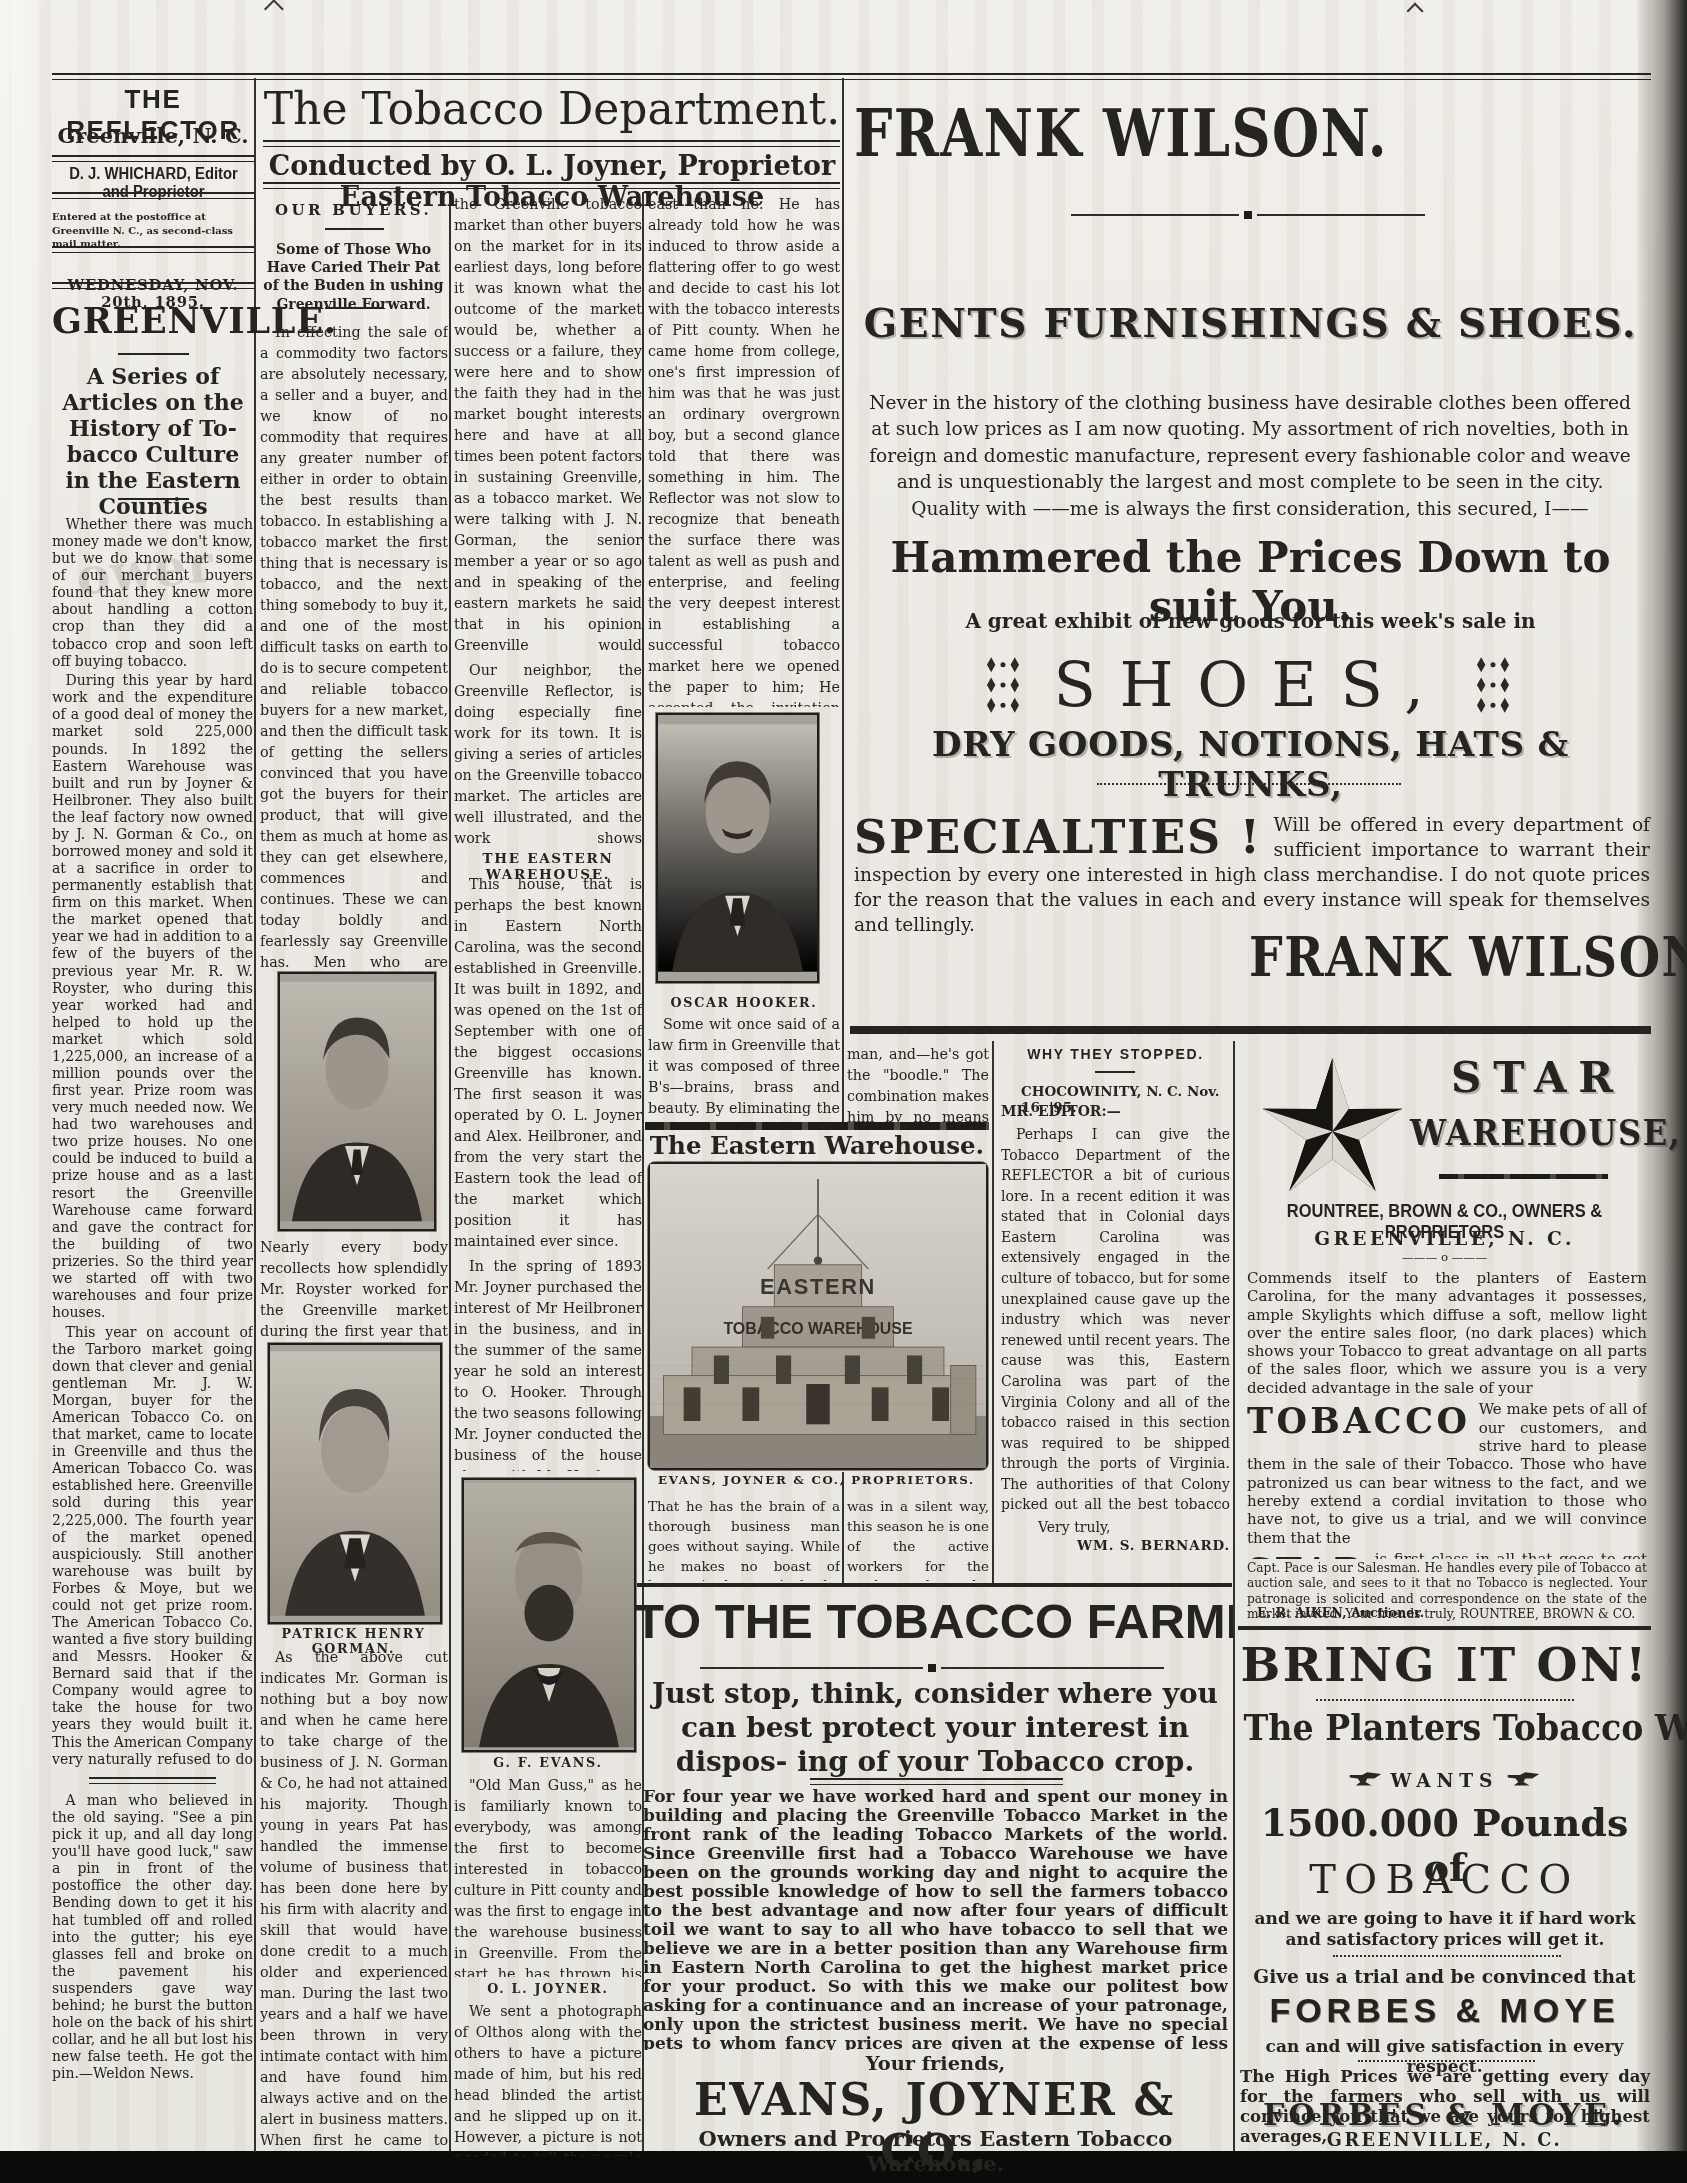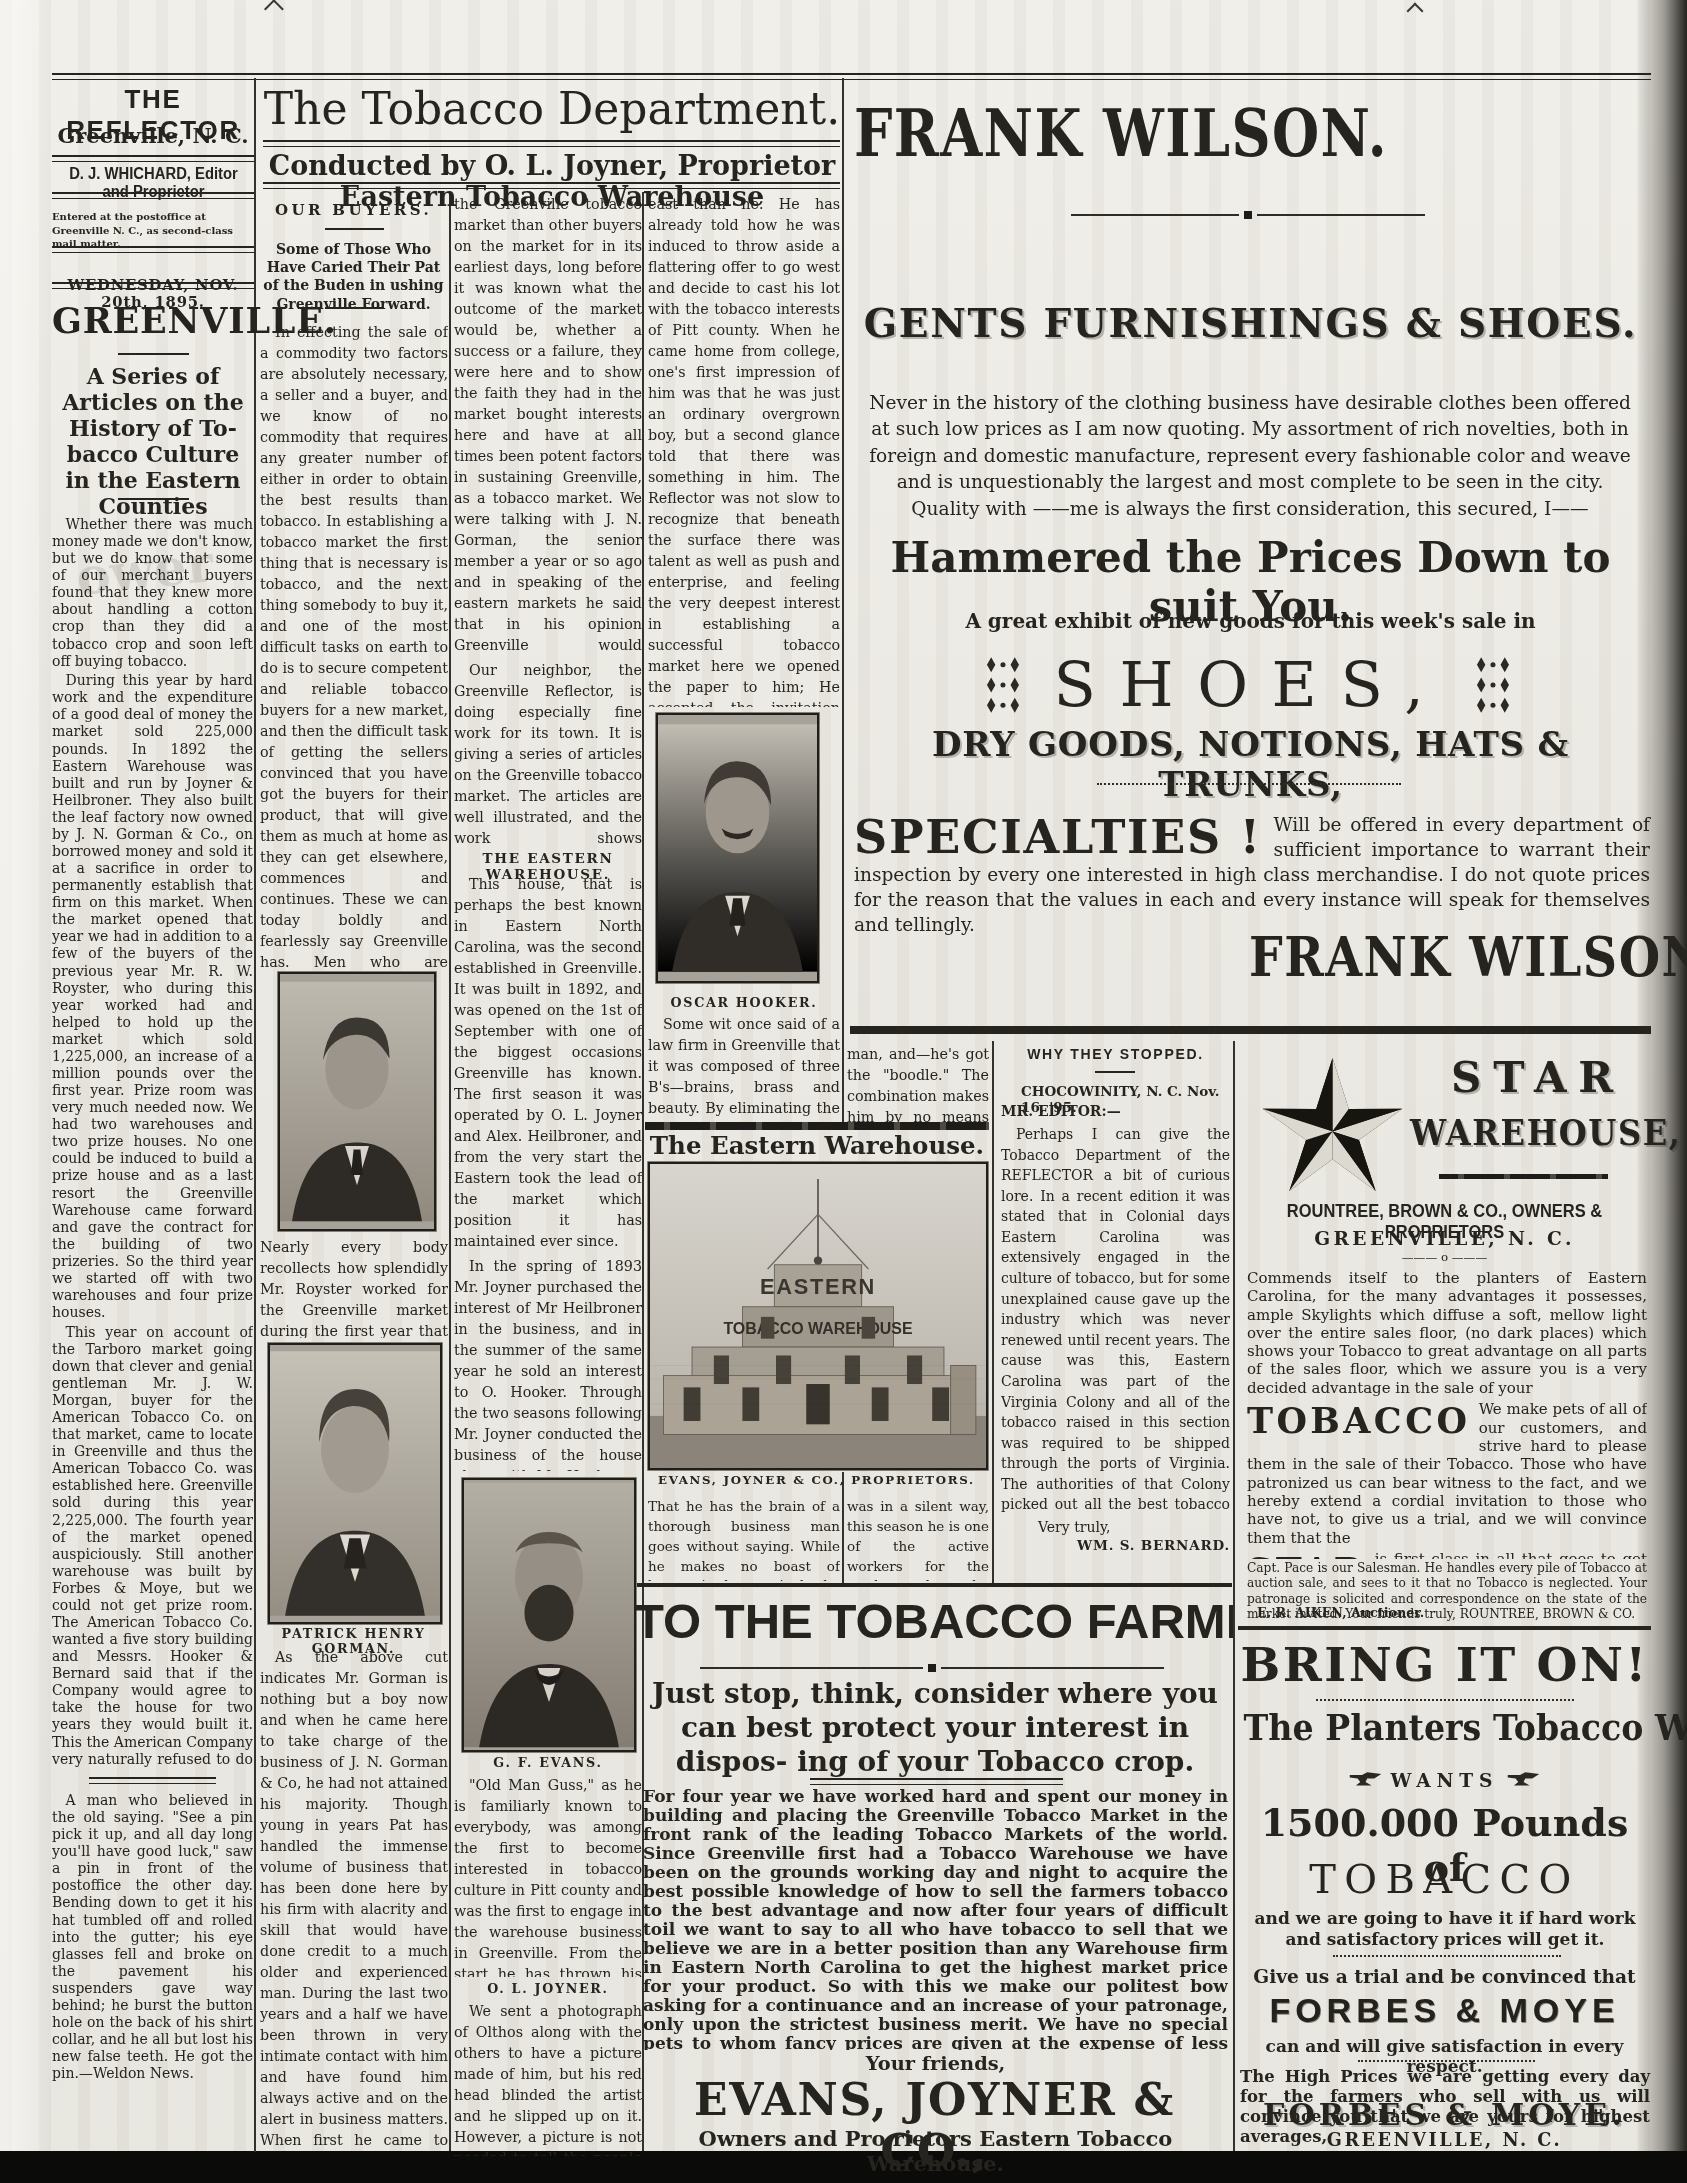--- a/index.html
+++ b/index.html
@@ -200,21 +200,21 @@
   <div class="abs coltext" style="left:648px;top:1014px;width:192px;height:108px;">
       <p>Some wit once said of a law firm in Greenville that it was composed of three B's—brains, brass and beauty. By eliminating the word brass and substituting another word beginning with B the tripple letters are combined very forcibly in Mr. Hooker.</p>
     </div>
 
   <div class="abs coltext cont" style="left:847px;top:1044px;width:142px;height:79px;">
       <p>man, and—he's got the "boodle." The combination makes him by no means an undesirable partner. Though his first few year's connection with the tobacco industry</p>
     </div>
 
   <div class="abs grunge" style="left:645px;top:1122px;width:344px;height:7.6px;"></div>
   <div class="abs center" style="left:645px;top:1131px;width:344px;font-size:24.5px;font-weight:bold;">The Eastern Warehouse.</div>
-  <div class="photo-frame" style="left:648px;top:1162px;width:336px;height:304px;">
+  <div class="photo-frame" style="left:648px;top:1162px;width:336px;height:304px;border-radius:7px;">
     <svg viewBox="0 0 400 362">
       <defs>
         <linearGradient id="sky5" x1="0" y1="0" x2="0" y2="1">
             <stop offset="0" stop-color="#d8d5ce"></stop>
             <stop offset="1" stop-color="#b3aea5"></stop>
           </linearGradient>
       </defs>
       <rect width="400" height="362" fill="url(#sky5)"></rect>
       <rect y="300" width="400" height="62" fill="#8a847a"></rect>
       <line x1="200" y1="18" x2="200" y2="120" stroke="#55514a" stroke-width="2"></line>

